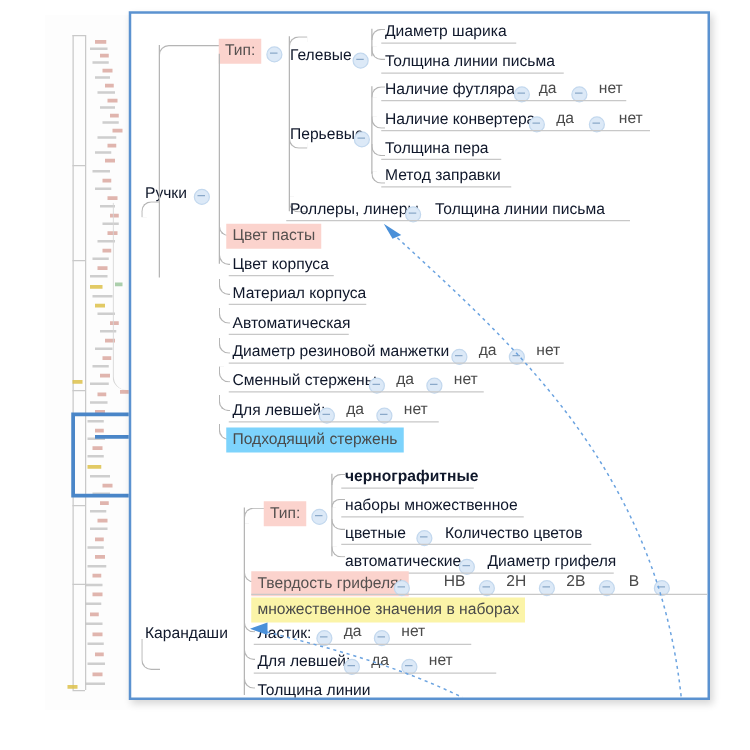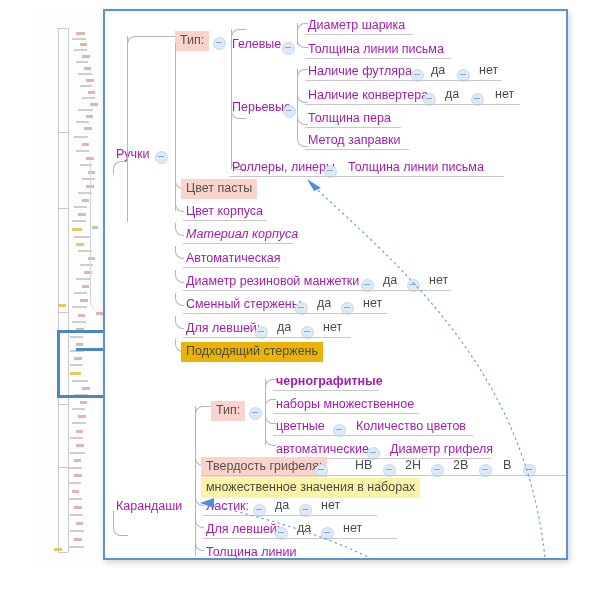--- a/index.html
+++ b/index.html
@@ -32,25 +32,25 @@
   #viewport{
     position:absolute;left:103px;top:9px;width:461px;height:547px;
     border:2px solid #5b92d0;background:#fff;overflow:hidden;
     box-shadow:2px 3px 6px rgba(0,0,0,.16);
   }
   #canvas{position:absolute;left:0;top:0;width:461px;height:547px;}
 
   
   .node{
     position:absolute;white-space:nowrap;
-    font-size:12.5px;color:#a21caf;line-height:15px;
+    font-size:12.5px;color:#0f172a;line-height:15px;
     padding:1px 3px 2px 3px;
   }
   .node.hl-pink{background:#fbd3cd;color:#55504f;}
-  .node.hl-green{background:#eab308;color:#4a4a4a;}
+  .node.hl-green{background:#7dd3fc;color:#4a4a4a;}
   .node.hl-yellow{background:#fbf4a8;color:#4a4a4a;}
   .node.hl-yellow, .node.hl-pink, .node.hl-green{padding:2px 5px 3px 5px;}
 
   .val{position:absolute;white-space:nowrap;font-size:12.5px;color:#4a4a4a;}
 
   
   .tgl{
     position:absolute;width:11px;height:11px;border-radius:50%;
     background:#dce9f7;border:1px solid #c3d8ee;
   }
@@ -236,21 +236,21 @@
       <div class="br vert" style="left:70px;top:32px;width:1px;height:168px;"></div>
 
       <div class="br elbow" style="left:70px;top:165px;width:8px;height:12px;"></div>
       <div class="node hl-pink" style="left:76px;top:168px;">Цвет пасты</div>
 
       <div class="br elbow" style="left:70px;top:188px;width:8px;height:12px;"></div>
       <div class="node" style="left:78px;top:192px;">Цвет корпуса</div>
       <div class="ul" style="left:78px;top:209px;width:84px;"></div>
 
       <div class="br elbow" style="left:70px;top:212px;width:8px;height:12px;"></div>
-      <div class="node" style="left:78px;top:215px;font-style:italic;">Материал корпуса</div>
+      <div class="node" style="left:78px;top:215px;">Материал корпуса</div>
       <div class="ul" style="left:78px;top:232px;width:110px;"></div>
 
       <div class="br elbow" style="left:70px;top:235px;width:8px;height:12px;"></div>
       <div class="node" style="left:78px;top:239px;">Автоматическая</div>
       <div class="ul" style="left:78px;top:256px;width:96px;"></div>
 
       <div class="br elbow" style="left:70px;top:259px;width:8px;height:12px;"></div>
       <div class="node" style="left:78px;top:262px;">Диаметр резиновой манжетки</div>
       <div class="tgl" style="left:256px;top:268px;"></div>
       <div class="val" style="left:278px;top:262px;">да</div>

